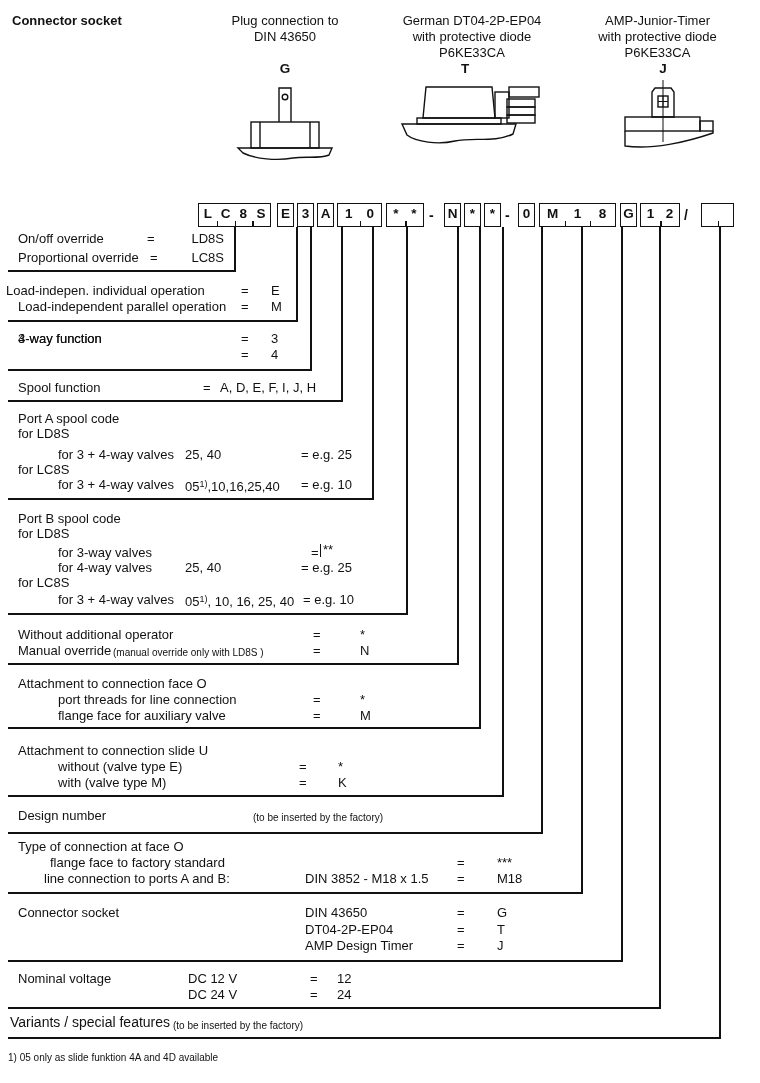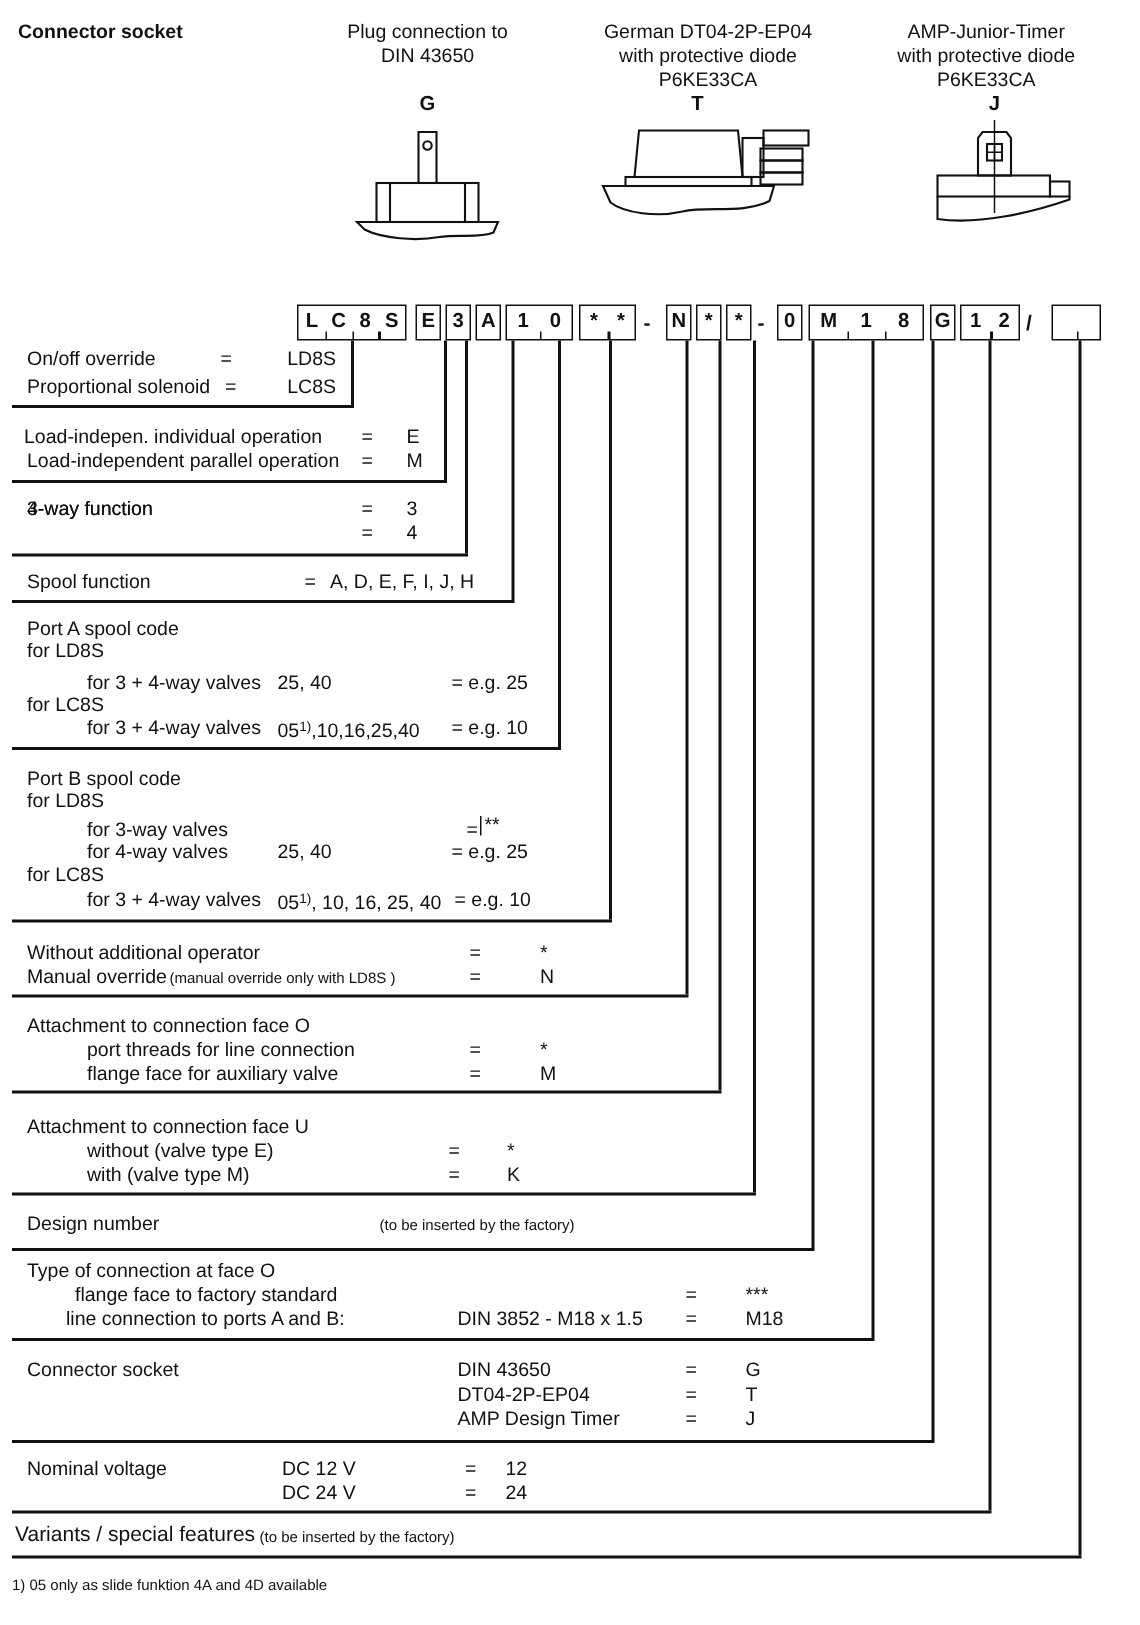--- a/index.html
+++ b/index.html
@@ -180,27 +180,27 @@
     <div class="hrule" style="top:892px;width:575px"></div>
     <div class="hrule" style="top:960px;width:615px"></div>
     <div class="hrule" style="top:1007px;width:653px"></div>
     <div class="hrule" style="top:1037px;width:713px"></div>
   </div>
 
   <div>
     <span class="t" style="left:18px;top:231px">On/off override</span>
     <span class="t" style="left:147px;top:231px">=</span>
     <span class="t val-r" style="left:186px;top:231px;width:38px">LD8S</span>
-    <span class="t" style="left:18px;top:250px">Proportional solenoid</span>
+    <span class="t" style="left:18px;top:250px">Proportional override</span>
     <span class="t" style="left:150px;top:250px">=</span>
     <span class="t val-r" style="left:186px;top:250px;width:38px">LC8S</span>
   </div>
 
   <div>
-    <span class="t" style="left:16px;top:283px">Load-indepen. individual operation</span>
+    <span class="t" style="left:6px;top:283px">Load-indepen. individual operation</span>
     <span class="t" style="left:241px;top:283px">=</span>
     <span class="t" style="left:271px;top:283px">E</span>
     <span class="t" style="left:18px;top:299px">Load-independent parallel operation</span>
     <span class="t" style="left:241px;top:299px">=</span>
     <span class="t" style="left:271px;top:299px">M</span>
   </div>
 
   <div>
     <span class="t" style="left:18px;top:331px">3-way function</span>
     <span class="t" style="left:241px;top:331px">=</span>
@@ -258,21 +258,21 @@
     <span class="t" style="left:18px;top:676px">Attachment to connection face O</span>
     <span class="t" style="left:58px;top:692px">port threads for line connection</span>
     <span class="t" style="left:313px;top:692px">=</span>
     <span class="t" style="left:360px;top:692px">*</span>
     <span class="t" style="left:58px;top:708px">flange face for auxiliary valve</span>
     <span class="t" style="left:313px;top:708px">=</span>
     <span class="t" style="left:360px;top:708px">M</span>
   </div>
 
   <div>
-    <span class="t" style="left:18px;top:743px">Attachment to connection face U</span>
+    <span class="t" style="left:18px;top:743px">Attachment to connection slide U</span>
     <span class="t" style="left:58px;top:759px">without (valve type E)</span>
     <span class="t" style="left:299px;top:759px">=</span>
     <span class="t" style="left:338px;top:759px">*</span>
     <span class="t" style="left:58px;top:775px">with (valve type M)</span>
     <span class="t" style="left:299px;top:775px">=</span>
     <span class="t" style="left:338px;top:775px">K</span>
   </div>
 
   <div>
     <span class="t" style="left:18px;top:808px">Design number</span>

